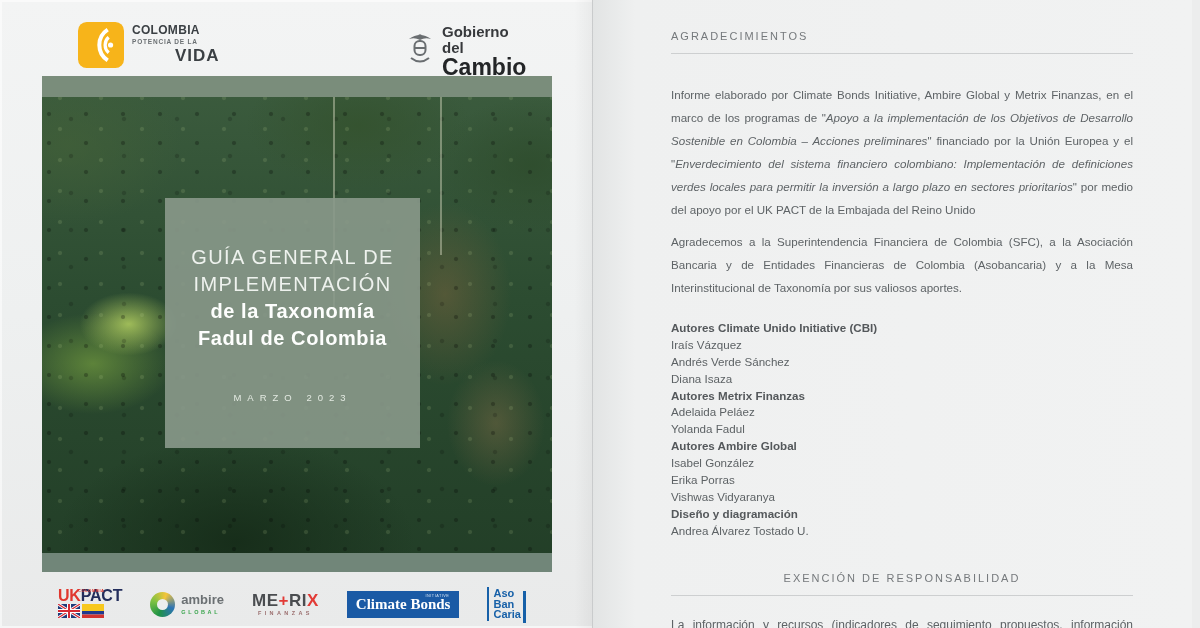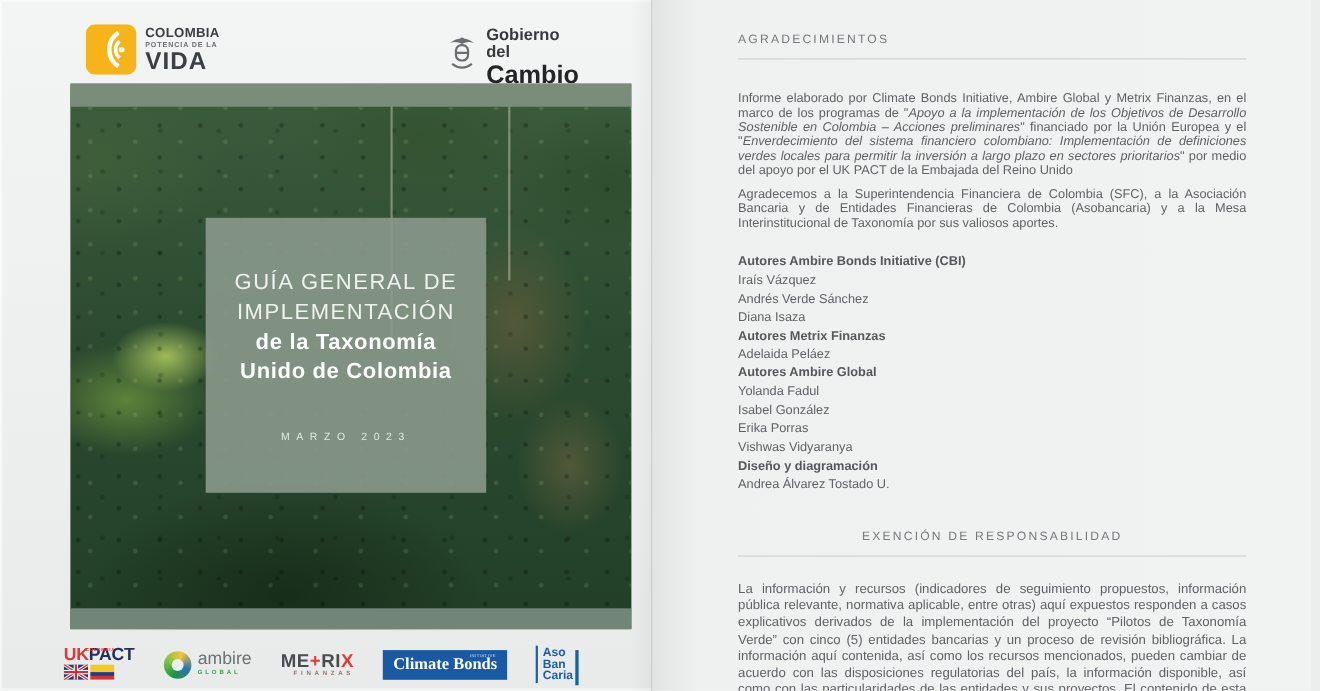--- a/index.html
+++ b/index.html
@@ -14,28 +14,28 @@
   .left-page { position:absolute; left:0; top:0; width:600px; height:628px; }
   .left-page::after { content:""; position:absolute; right:0; top:0; bottom:0; width:26px;
     background:linear-gradient(90deg, rgba(0,0,0,0), rgba(0,0,0,.06)); }
 
   .brand-row { position:absolute; left:78px; top:20px; width:450px; height:52px; }
 
   .col-logo { position:absolute; left:0; top:2px; display:flex; gap:8px; align-items:center; }
   .col-mark { width:46px; height:46px; flex:0 0 auto; }
   .col-text .l1 { font-size:12px; font-weight:700; color:#3b4044; letter-spacing:.3px; }
   .col-text .l2 { font-size:6.5px; font-weight:700; color:#6b7073; letter-spacing:.8px; margin-top:1px; }
-  .col-text .l3 { font-size:22px; font-weight:700; color:#3b4044; letter-spacing:1px; line-height:22px; }
+  .col-text .l3 { font-size:17px; font-weight:700; color:#3b4044; letter-spacing:1px; line-height:22px;margin-left:43px; }
 
   .gob-logo { position:absolute; left:327px; top:4px; display:flex; gap:7px; align-items:center; }
   .gob-text .g1 { font-size:15px; font-weight:700; color:#37393c; line-height:16px; }
   .gob-text .g2 { font-size:23px; font-weight:700; color:#232527; line-height:22px; }
 
   
-  .photo { position:absolute; left:64px; top:76px; width:510px; height:496px; overflow:hidden;
+  .photo { position:absolute; left:42px; top:76px; width:510px; height:496px; overflow:hidden;
     background:
       radial-gradient(70px 45px at 17% 50%, rgba(178,206,96,.85), transparent 70%),
       radial-gradient(110px 70px at 10% 58%, rgba(110,150,62,.75), transparent 72%),
       radial-gradient(95px 130px at 79% 44%, rgba(122,100,62,.5), transparent 70%),
       radial-gradient(70px 90px at 89% 70%, rgba(130,110,72,.45), transparent 70%),
       radial-gradient(150px 85px at 62% 10%, rgba(52,82,46,.85), transparent 75%),
       radial-gradient(230px 135px at 38% 94%, rgba(22,44,25,.92), transparent 78%),
       radial-gradient(160px 110px at 5% 14%, rgba(66,96,56,.7), transparent 72%),
       radial-gradient(130px 90px at 96% 18%, rgba(46,76,44,.8), transparent 75%),
       linear-gradient(180deg,#3c5c3e 0%, #2c4c31 45%, #223e27 100%); }
@@ -67,24 +67,24 @@
   .ukpact .words { font-weight:800; font-size:16px; letter-spacing:-.2px; }
   .ukpact .uk { color:#e0372e; } .ukpact .pact { color:#232e5c; }
   .ukpact .country { position:absolute; top:-5px; left:20px; font-size:4px; font-weight:700;
     color:#e0372e; letter-spacing:.6px; }
   .ukpact .flags { display:flex; gap:2px; margin-top:3px; }
 
   .ambire { display:flex; align-items:center; gap:6px; }
   .ambire-mark { width:25px; height:25px; border-radius:50%; position:relative;
     background:conic-gradient(from 200deg, #1f9247, #7dc242, #f4c53a, #2d74b5, #1f9247); }
   .ambire-mark::after { content:""; position:absolute; inset:7px; border-radius:50%; background:#eceeed; }
-  .ambire-name { font-size:16px; color:#6b7073; line-height:14px; }
+  .ambire-name { font-size:13px; color:#6b7073; line-height:14px;font-weight:bold; }
   .ambire-sub { font-size:5.5px; font-weight:700; color:#3aa54d; letter-spacing:2.6px; margin-top:2px; }
 
-  .metrix { text-align:right; }
+  .metrix { text-align:center; }
   .metrix .word { font-size:17px; font-weight:700; letter-spacing:.5px; color:#4a4d50; line-height:15px; }
   .metrix .red { color:#e23b36; }
   .metrix .sub { font-size:5.5px; font-weight:700; color:#9b6e6e; letter-spacing:3.4px; margin-top:2px; }
 
   .cbonds { background:#1a5aa5; color:#fff; padding:4px 9px 5px; position:relative; }
   .cbonds .name { font-family:"Liberation Serif", serif; font-weight:700; font-size:15px; line-height:15px;margin-top:16px; }
   .cbonds .sub { position:absolute; top:3px; right:10px; font-size:3.8px; letter-spacing:.5px; color:#cfe0f2; }
 
   .asoban { color:#1660a8; font-weight:700; font-size:11px; line-height:10.5px;
     border-left:2px solid #1660a8; padding:1px 5px 1px 4px; position:relative; }
@@ -92,21 +92,21 @@
 
   
   .right-page { position:absolute; left:592px; top:0; width:600px; height:628px;
     border-left:1px solid #c9cbcc;
     background:linear-gradient(90deg,#e2e4e4 0%, #eff0f0 7%, #f1f2f2 100%); }
   .rp-content { margin:30px 60px 0 78px; width:462px; }
 
   .sec-head { font-size:11px; font-weight:400; letter-spacing:2px; color:#75797c; }
   .rule { height:1px; background:#cdcfd0; border:none; margin-top:11px; }
 
-  .para { font-size:11.6px; line-height:13px; color:#5e6366; text-align:justify; }
+  .para { font-size:11.6px; line-height:23px; color:#5e6366; text-align:justify; }
   .p1 { margin-top:29px; }
   .p2 { margin-top:9px; }
   .para .it { font-style:italic; }
 
   .credits { margin-top:23px; font-size:11.6px; color:#5d6265; }
   .credit { line-height:12px; margin-bottom:4.9px; }
   .credit.head { font-weight:700; color:#54585b; }
 
   .sec2 { margin-top:35px;text-align:center; }
   .disc { margin-top:22px; font-size:12px; line-height:15.3px; }
@@ -155,21 +155,21 @@
     <div class="photo">
       <div class="trunk t1"></div>
       <div class="trunk t2"></div>
       <div class="band top"></div>
       <div class="band bottom"></div>
 
       <div class="title-box">
         <div class="t-light">GUÍA GENERAL DE</div>
         <div class="t-light">IMPLEMENTACIÓN</div>
         <div class="t-bold">de la Taxonomía</div>
-        <div class="t-bold">Unido de Colombia</div>
+        <div class="t-bold">Fadul de Colombia</div>
         <div class="t-date">MARZO 2023</div>
       </div>
     </div>
 
     <div class="partners">
 
       <div class="ukpact">
         <span class="country">COLOMBIA</span>
         <span class="words"><span class="uk">UK</span><span class="pact">PACT</span></span>
         <span class="flags">
@@ -225,28 +225,28 @@
     <div class="rp-content">
 
       <div class="sec-head">AGRADECIMIENTOS</div>
       <hr class="rule">
 
       <p class="para p1"><span>Informe elaborado por Climate Bonds Initiative, Ambire Global y Metrix Finanzas, en el marco de los programas de "</span><span class="it">Apoyo a la implementación de los Objetivos de Desarrollo Sostenible en Colombia – Acciones preliminares</span><span>" financiado por la Unión Europea y el "</span><span class="it">Enverdecimiento del sistema financiero colombiano: Implementación de definiciones verdes locales para permitir la inversión a largo plazo en sectores prioritarios</span><span>" por medio del apoyo por el UK PACT de la Embajada del Reino Unido</span></p>
 
       <p class="para p2">Agradecemos a la Superintendencia Financiera de Colombia (SFC), a la Asociación Bancaria y de Entidades Financieras de Colombia (Asobancaria) y a la Mesa Interinstitucional de Taxonomía por sus valiosos aportes.</p>
 
       <div class="credits">
-        <div class="credit head">Autores Ambire Bonds Initiative (CBI)</div>
+        <div class="credit head">Autores Climate Unido Initiative (CBI)</div>
         <div class="credit">Iraís Vázquez</div>
         <div class="credit">Andrés Verde Sánchez</div>
         <div class="credit">Diana Isaza</div>
         <div class="credit head">Autores Metrix Finanzas</div>
         <div class="credit">Adelaida Peláez</div>
+        <div class="credit">Yolanda Fadul</div>
         <div class="credit head">Autores Ambire Global</div>
-        <div class="credit">Yolanda Fadul</div>
         <div class="credit">Isabel González</div>
         <div class="credit">Erika Porras</div>
         <div class="credit">Vishwas Vidyaranya</div>
         <div class="credit head">Diseño y diagramación</div>
         <div class="credit">Andrea Álvarez Tostado U.</div>
       </div>
 
       <div class="sec-head sec2">EXENCIÓN DE RESPONSABILIDAD</div>
       <hr class="rule">
 

